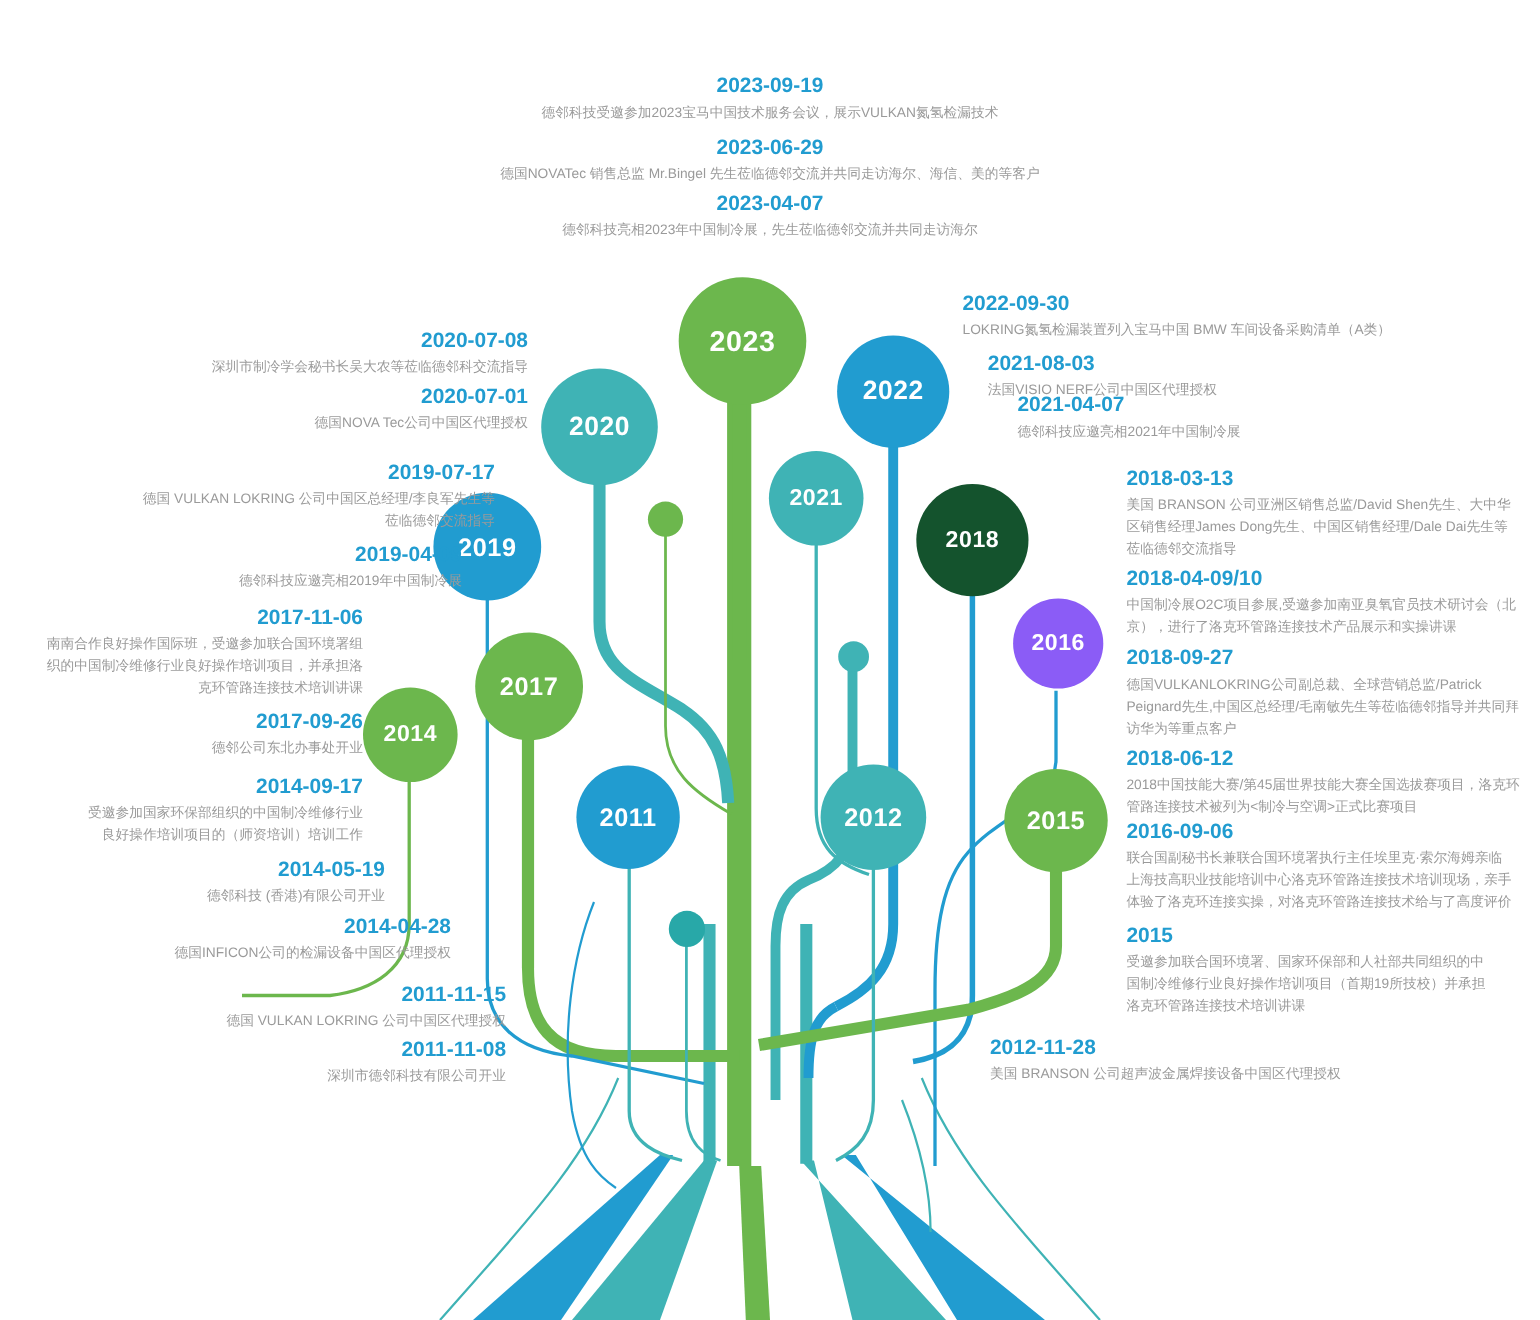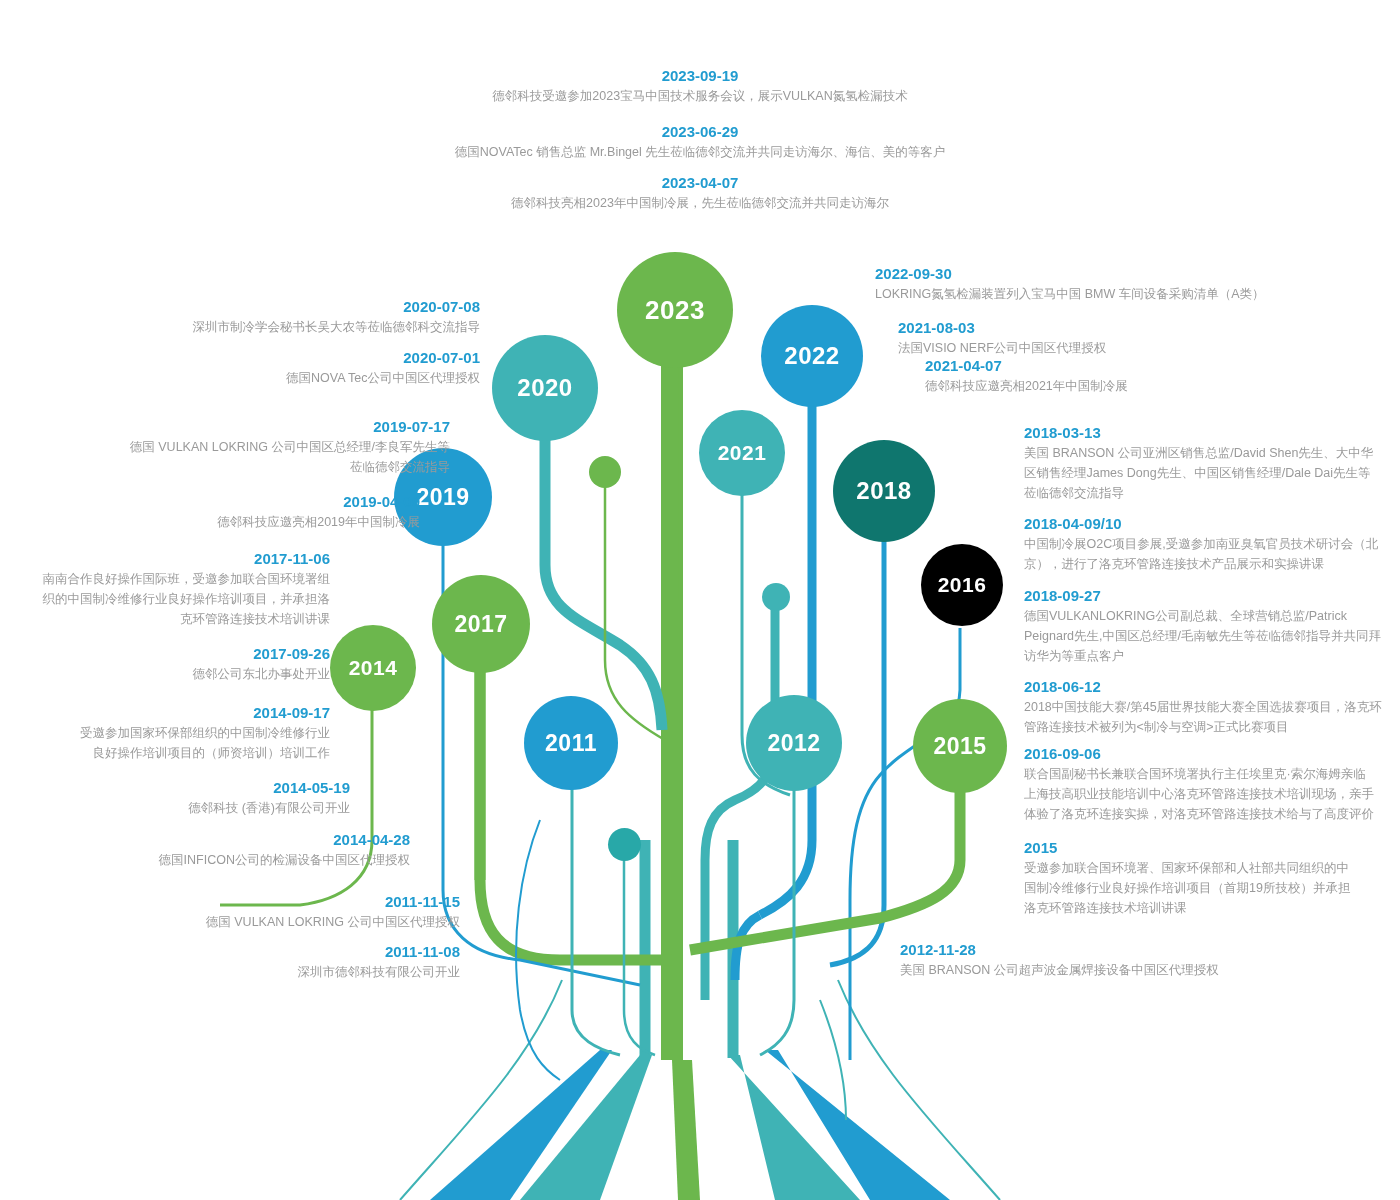--- a/index.html
+++ b/index.html
@@ -40,21 +40,21 @@
     border-radius: 50%;
     z-index: 5;
   }
   .entry {
     position: absolute;
     z-index: 6;
   }
   .entry .e-date {
     color: #219cd0;
     font-weight: bold;
-    font-size: 15px;
+    font-size: 19px;
     line-height: 1.35;
     white-space: nowrap;
   }
   .entry .e-desc {
     color: #9a9a9a;
     font-size: 12.5px;
     line-height: 1.6;
   }
   .entry.align-right {
     text-align: right;
@@ -141,29 +141,29 @@
   </div>
 
   <div class="node-circle" style="left:492px; top:335px; width:106px; height:106px; background:#3fb3b5; font-size:24px;">
     <span>2020</span>
   </div>
 
   <div class="node-circle" style="left:394px; top:448px; width:98px; height:98px; background:#219cd0; font-size:23px;">
     <span>2019</span>
   </div>
 
-  <div class="node-circle" style="left:833px; top:440px; width:102px; height:102px; background:#0f766e; font-size:24px;">
+  <div class="node-circle" style="left:833px; top:440px; width:102px; height:102px; background:#14532d; font-size:21px;">
     <span>2018</span>
   </div>
 
   <div class="node-circle" style="left:432px; top:575px; width:98px; height:98px; background:#6cb74d; font-size:23px;">
     <span>2017</span>
   </div>
 
-  <div class="node-circle" style="left:921px; top:544px; width:82px; height:82px; background:#000000; font-size:21px;">
+  <div class="node-circle" style="left:921px; top:544px; width:82px; height:82px; background:#8b5cf6; font-size:21px;">
     <span>2016</span>
   </div>
 
   <div class="node-circle" style="left:913px; top:699px; width:94px; height:94px; background:#6cb74d; font-size:23px;">
     <span>2015</span>
   </div>
 
   <div class="node-circle" style="left:330px; top:625px; width:86px; height:86px; background:#6cb74d; font-size:21px;">
     <span>2014</span>
   </div>

